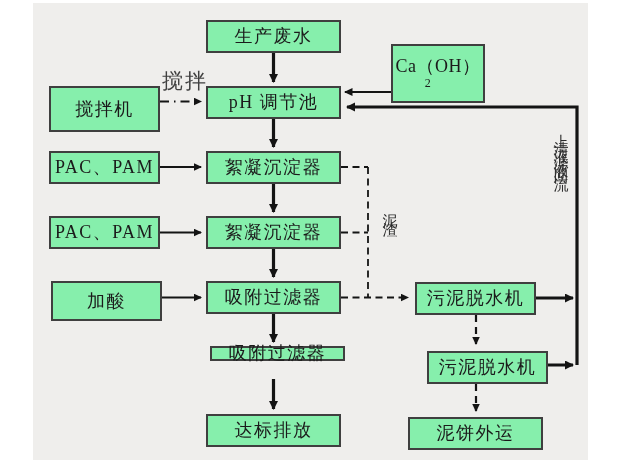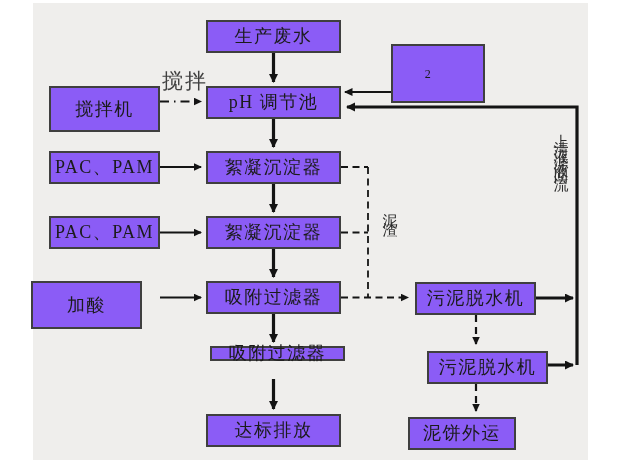--- a/index.html
+++ b/index.html
@@ -7,21 +7,21 @@
     width:630px;height:468px;position:relative;background:#ffffff;
     font-family:"Liberation Serif","DejaVu Serif",serif;
     overflow:hidden;
   }
   .panel{
     position:absolute;left:33px;top:3px;width:555px;height:457px;
     background:#efeeec;
   }
   .node{
     position:absolute;
-    background:#8b5cf6;
+    background:#86efac;
     border:2px solid #3f3f3f;
     box-sizing:border-box;
     display:flex;align-items:center;justify-content:center;
     font-size:18px;color:#1b1b1b;letter-spacing:1.5px;
     line-height:1.05;
   }
   .node .lbl{white-space:nowrap;}
   .caoh{flex-direction:column;letter-spacing:0.5px;}
   .caoh .sub{font-size:12px;margin-top:1px;transform:translateX(-10px);}
   .flabel{
@@ -109,32 +109,33 @@
 
 <div class="node" style="left:49px;top:86px;width:111px;height:46px;">
   <span class="lbl">搅拌机</span>
 </div>
 <div class="node" style="left:49px;top:151px;width:111px;height:33px;">
   <span class="lbl">PAC、PAM</span>
 </div>
 <div class="node" style="left:49px;top:216px;width:111px;height:33px;">
   <span class="lbl">PAC、PAM</span>
 </div>
-<div class="node" style="left:31px;top:281px;width:111px;height:48px;text-align:center;">
+<div class="node" style="left:51px;top:281px;width:111px;height:40px;text-align:center;">
   <span class="lbl">加酸</span>
 </div>
 
 <div class="node caoh" style="left:391px;top:44px;width:94px;height:59px;">
+  <span class="lbl">Ca（OH）</span>
   <span class="sub">2</span>
 </div>
 <div class="node" style="left:415px;top:282px;width:121px;height:33px;">
   <span class="lbl">污泥脱水机</span>
 </div>
 <div class="node" style="left:415px;top:351px;width:121px;height:33px;margin-left:12px;">
   <span class="lbl">污泥脱水机</span>
 </div>
-<div class="node" style="left:408px;top:417px;width:108px;height:33px;">
+<div class="node" style="left:408px;top:417px;width:135px;height:33px;">
   <span class="lbl">泥饼外运</span>
 </div>
 
 <div class="flabel" style="left:162px;top:67px;">搅拌</div>
 <div class="vlabel" style="left:380px;top:201px;letter-spacing:9px;">泥渣</div>
 <div class="vlabel clip" style="left:551px;top:122px;">上清液滤液回流</div>
 
 </body></html>

